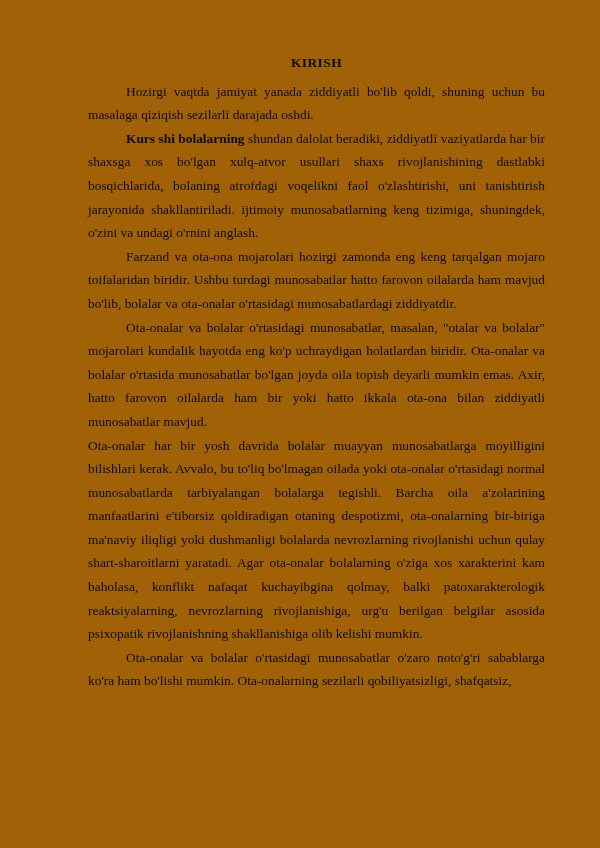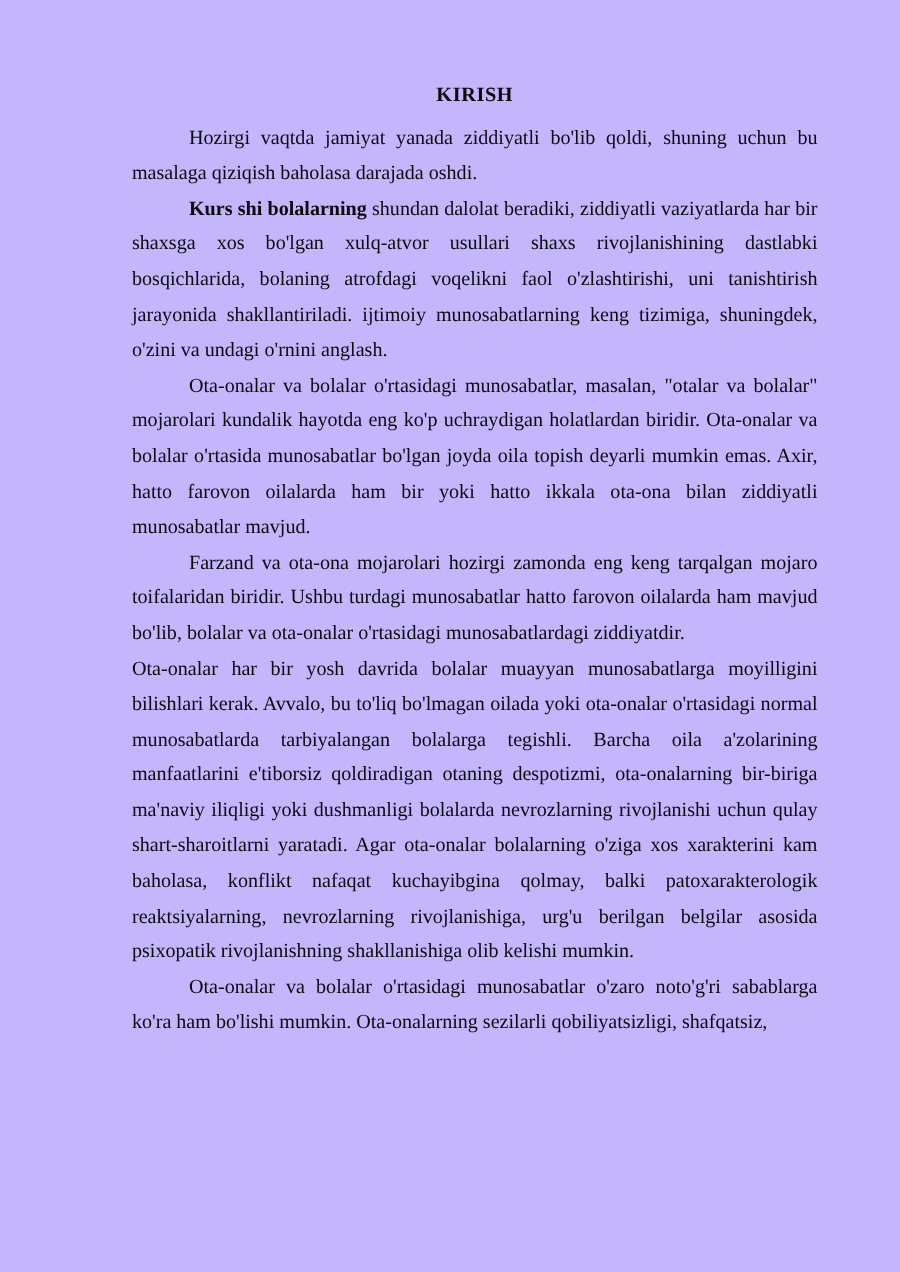--- a/index.html
+++ b/index.html
@@ -11,21 +11,21 @@
     width: 600px;
     height: 848px;
     overflow: hidden;
     font-family: "Liberation Serif", "DejaVu Serif", serif;
     color: #0b0b0b;
   }
   #page {
     position: relative;
     width: 600px;
     height: 848px;
-    background: #c4b5fd;
+    background: #a16207;
     box-sizing: border-box;
   }
   #content {
     position: absolute;
     left: 88px;
     top: 0;
     width: 457px;
   }
   .doc-title {
     margin: 0;
@@ -62,34 +62,34 @@
 <body>
 
 <div id="page">
   <div id="content">
 
     <h1 class="doc-title">KIRISH</h1>
 
     <div class="gap-title"></div>
 
     <p class="para indent">
-      <span>Hozirgi vaqtda jamiyat yanada ziddiyatli bo'lib qoldi, shuning uchun bu masalaga qiziqish baholasa darajada oshdi.</span>
+      <span>Hozirgi vaqtda jamiyat yanada ziddiyatli bo'lib qoldi, shuning uchun bu masalaga qiziqish sezilarli darajada oshdi.</span>
     </p>
 
 
     <p class="para indent">
       <span class="lead-bold">Kurs shi bolalarning</span><span> shundan dalolat beradiki, ziddiyatli vaziyatlarda har bir shaxsga xos bo'lgan xulq-atvor usullari shaxs rivojlanishining dastlabki bosqichlarida, bolaning atrofdagi voqelikni faol o'zlashtirishi, uni tanishtirish jarayonida shakllantiriladi. ijtimoiy munosabatlarning keng tizimiga, shuningdek, o'zini va undagi o'rnini anglash.</span>
     </p>
 
     <p class="para indent">
-      <span>Ota-onalar va bolalar o'rtasidagi munosabatlar, masalan, "otalar va bolalar" mojarolari kundalik hayotda eng ko'p uchraydigan holatlardan biridir. Ota-onalar va bolalar o'rtasida munosabatlar bo'lgan joyda oila topish deyarli mumkin emas. Axir, hatto farovon oilalarda ham bir yoki hatto ikkala ota-ona bilan ziddiyatli munosabatlar mavjud.</span>
+      <span>Farzand va ota-ona mojarolari hozirgi zamonda eng keng tarqalgan mojaro toifalaridan biridir. Ushbu turdagi munosabatlar hatto farovon oilalarda ham mavjud bo'lib, bolalar va ota-onalar o'rtasidagi munosabatlardagi ziddiyatdir.</span>
     </p>
 
     <p class="para indent">
-      <span>Farzand va ota-ona mojarolari hozirgi zamonda eng keng tarqalgan mojaro toifalaridan biridir. Ushbu turdagi munosabatlar hatto farovon oilalarda ham mavjud bo'lib, bolalar va ota-onalar o'rtasidagi munosabatlardagi ziddiyatdir.</span>
+      <span>Ota-onalar va bolalar o'rtasidagi munosabatlar, masalan, "otalar va bolalar" mojarolari kundalik hayotda eng ko'p uchraydigan holatlardan biridir. Ota-onalar va bolalar o'rtasida munosabatlar bo'lgan joyda oila topish deyarli mumkin emas. Axir, hatto farovon oilalarda ham bir yoki hatto ikkala ota-ona bilan ziddiyatli munosabatlar mavjud.</span>
     </p>
 
     <p class="para noindent">
       <span>Ota-onalar har bir yosh davrida bolalar muayyan munosabatlarga moyilligini bilishlari kerak. Avvalo, bu to'liq bo'lmagan oilada yoki ota-onalar o'rtasidagi normal munosabatlarda tarbiyalangan bolalarga tegishli. Barcha oila a'zolarining manfaatlarini e'tiborsiz qoldiradigan otaning despotizmi, ota-onalarning bir-biriga ma'naviy iliqligi yoki dushmanligi bolalarda nevrozlarning rivojlanishi uchun qulay shart-sharoitlarni yaratadi. Agar ota-onalar bolalarning o'ziga xos xarakterini kam baholasa, konflikt nafaqat kuchayibgina qolmay, balki patoxarakterologik reaktsiyalarning, nevrozlarning rivojlanishiga, urg'u berilgan belgilar asosida psixopatik rivojlanishning shakllanishiga olib kelishi mumkin.</span>
     </p>
 
     <p class="para indent">
       <span>Ota-onalar va bolalar o'rtasidagi munosabatlar o'zaro noto'g'ri sabablarga ko'ra ham bo'lishi mumkin. Ota-onalarning sezilarli qobiliyatsizligi, shafqatsiz,</span>
     </p>
 

